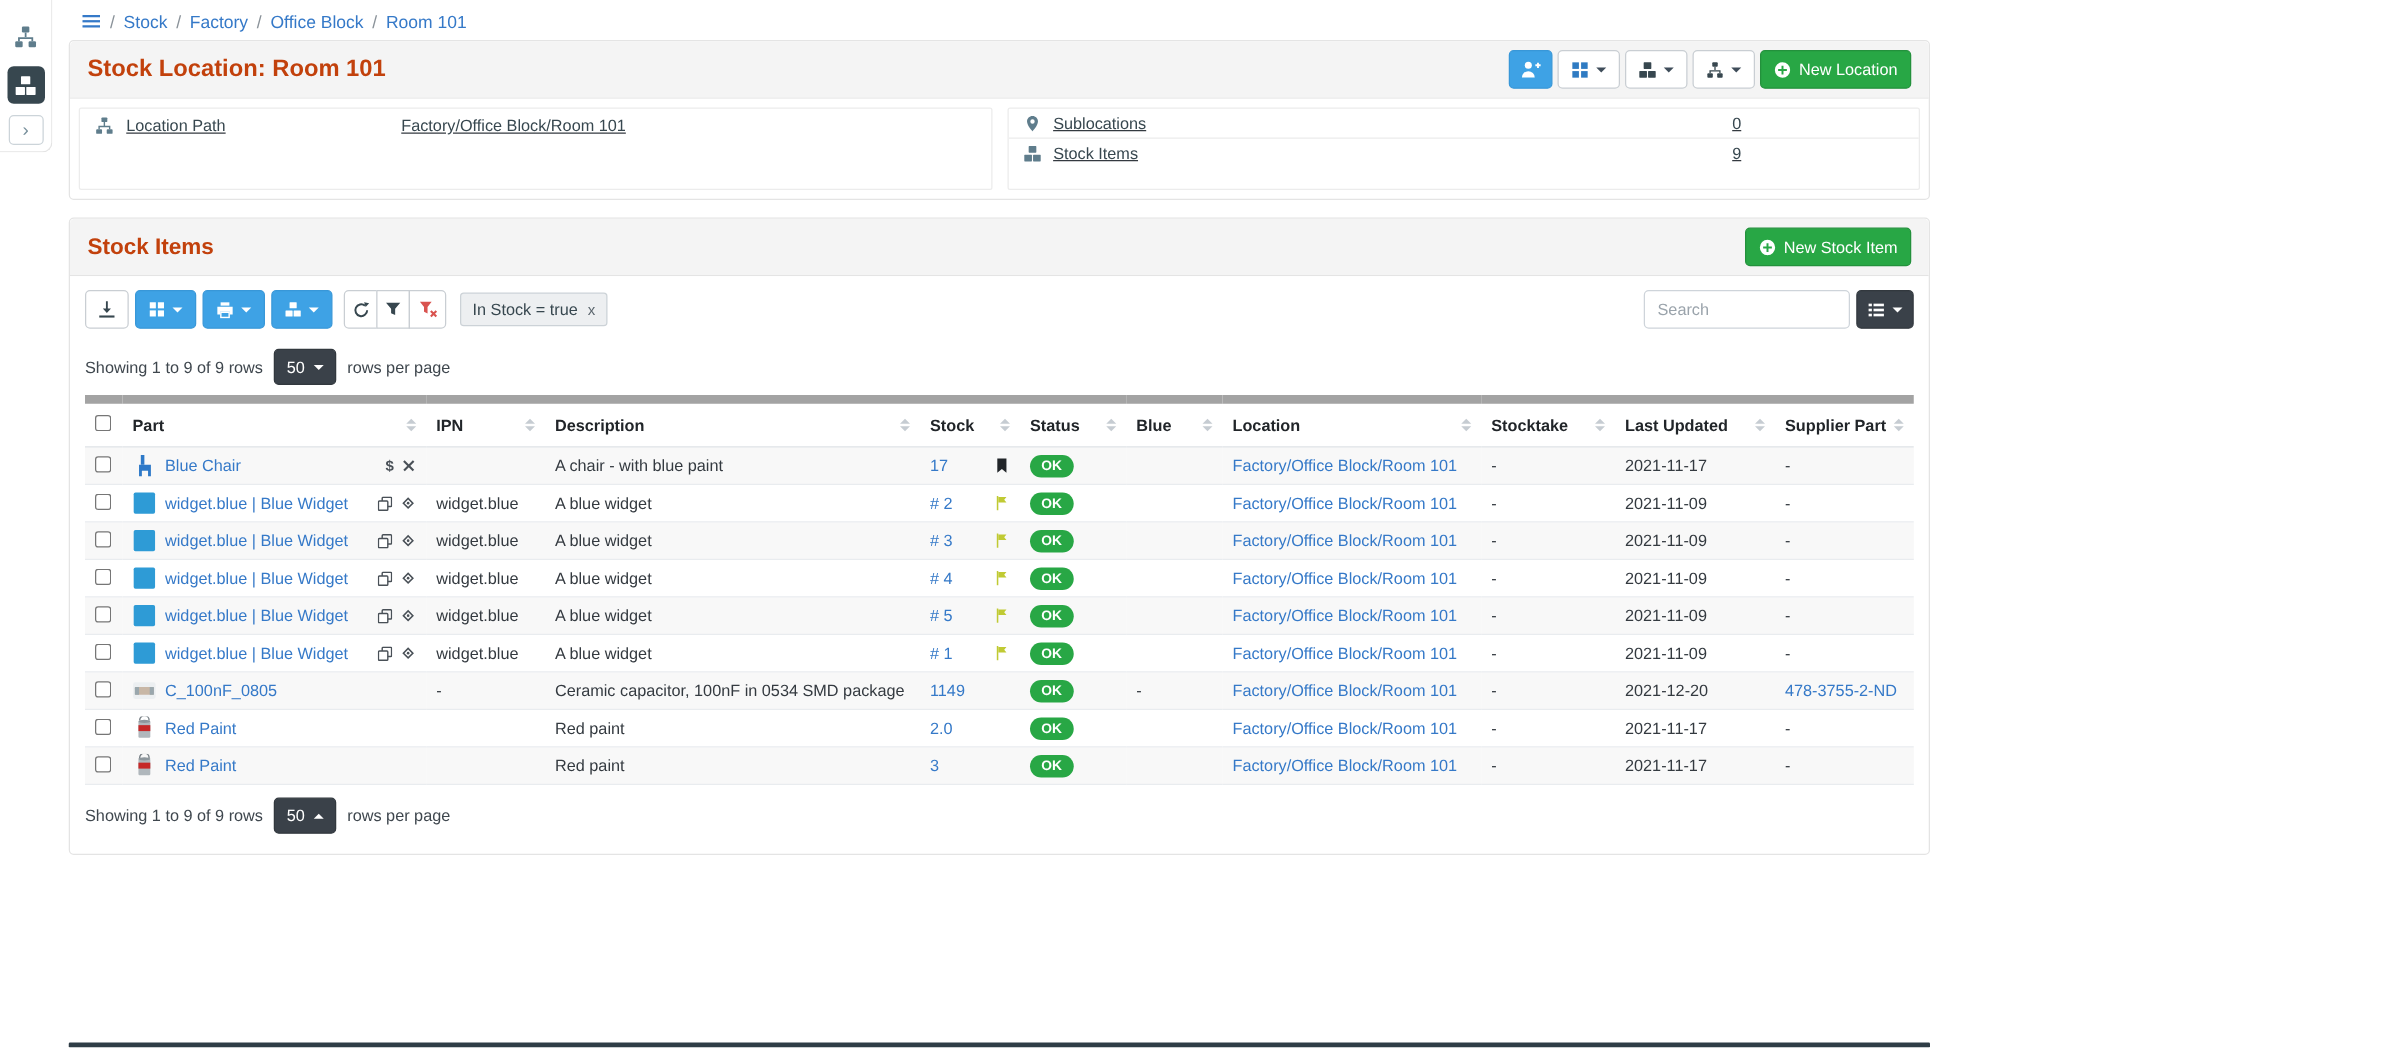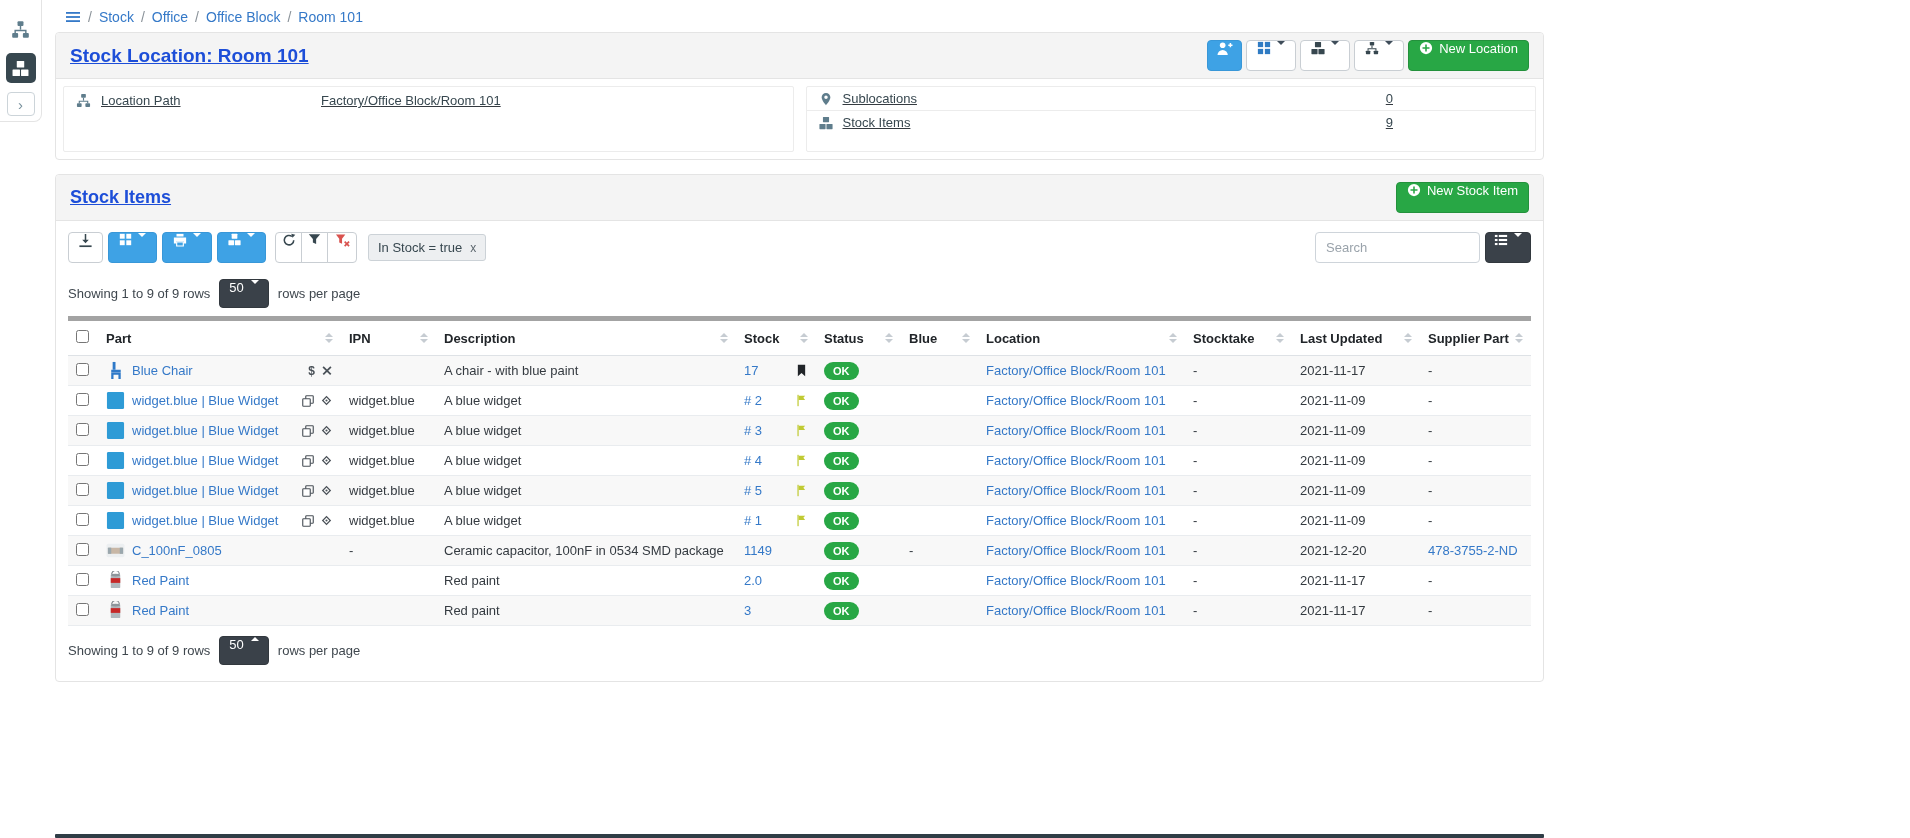--- a/index.html
+++ b/index.html
@@ -14,26 +14,26 @@
   .sb-expand { width:28px; height:24px; border:1px solid #ccd4d9; border-radius:4px; color:#78909c; display:flex; align-items:center; justify-content:center; font-size:15px; cursor:pointer; }
 
   
   .main { width:1502px; padding-left:13px; display:flex; flex-direction:column; height:838px; }
   .crumb-row { display:flex; align-items:center; gap:7px; padding:9px 2px 7px 10px; font-size:14px; }
   .crumb-sep { color:#8a9299; }
   .burger { color:#3579c8; display:flex; cursor:pointer; }
 
   .panel { border:1px solid #e4e4e4; border-radius:4px; background:#fff; }
   .panel-head { background:#f4f4f4; border-bottom:1px solid #e4e4e4; border-radius:4px 4px 0 0; padding:7px 14px; display:flex; align-items:center; justify-content:space-between; min-height:38px; }
-  .panel-title { font-size:19px; font-weight:600; color:#1d4ed8;text-decoration:underline; }
+  .panel-title { font-size:19px; font-weight:600; color:#c2410c; }
 
   .hdr-actions { display:flex; align-items:center; gap:4px; }
 
   
-  .btn { display:inline-flex; gap:6px; height:31px; padding:0 10px; border-radius:4px; border:1px solid #c9ced3; background:#fff; font-size:13px; color:#3f4d5a; cursor:pointer; font-family:inherit; }
+  .btn { display:inline-flex; align-items:center; gap:6px; height:31px; padding:0 10px; border-radius:4px; border:1px solid #c9ced3; background:#fff; font-size:13px; color:#3f4d5a; cursor:pointer; font-family:inherit; }
   .btn svg { display:block; }
   .btn-sq { width:35px; padding:0; justify-content:center; }
   .btn-blue { background:#3ea2e5; border-color:#3897d8; color:#fff; }
   .btn-green { background:#28a745; border-color:#23913c; color:#fff; }
   .btn-dark { background:#3a4149; border-color:#32383e; color:#fff; }
   .btn-group { display:inline-flex; }
   .btn-group .btn { border-radius:0; margin-left:-1px; }
   .btn-group .btn:first-child { border-radius:4px 0 0 4px; margin-left:0; }
   .btn-group .btn:last-child { border-radius:0 4px 4px 0; }
   .caret { width:0; height:0; border-left:4px solid transparent; border-right:4px solid transparent; border-top:4px solid currentColor; }
@@ -59,21 +59,21 @@
   .spacer { margin-left:auto; }
   .search-input { width:165px; height:31px; border:1px solid #ced4da; border-radius:4px; padding:0 10px; font-size:13px; color:#495057; font-family:inherit; }
   .search-input::placeholder { color:#9aa3ab; }
 
   .pag-row { display:flex; align-items:center; gap:9px; padding:8px 12px; color:#3f474e; }
   .pag-row.bottom { padding:10px 12px 16px; }
   .btn-pgsize { height:29px; padding:0 9px; gap:7px; }
 
   .table-wrap { padding:0 12px; }
   table { width:100%; border-collapse:collapse; }
-  thead th { border-top:5px solid #a3a3a3; border-bottom:1px solid #dee2e6; padding:9px 8px; text-align:left; font-size:13px; color:#212529; }
+  thead th { border-top:7px solid #a3a3a3; border-bottom:1px solid #dee2e6; padding:9px 8px; text-align:left; font-size:13px; color:#212529; }
   .th-inner { display:flex; align-items:center; justify-content:space-between; gap:4px; }
   .sort { display:inline-flex; flex-direction:column; gap:2px; cursor:pointer; }
   .sort i { display:block; width:0; height:0; border-left:4px solid transparent; border-right:4px solid transparent; }
   .sort .s-up { border-bottom:4px solid #c6ccd2; }
   .sort .s-dn { border-top:4px solid #c6ccd2; }
   tbody td { padding:5px 8px; border-bottom:1px solid #e9ecef; height:30px; vertical-align:middle; color:#343a40; }
   tbody tr.striped { background:#f8f8f8; }
   .c-check { width:30px; }
   .c-part { width:243px; }
   .c-ipn { width:95px; }
@@ -225,21 +225,21 @@
 
     <div class="crumb-row">
       <span class="burger">
           <svg width="16" height="16">
             <use href="#i-burger"></use>
           </svg>
         </span>
       <span class="crumb-sep">/</span>
       <a href="#">Stock</a>
       <span class="crumb-sep">/</span>
-      <a href="#">Office</a>
+      <a href="#">Factory</a>
       <span class="crumb-sep">/</span>
       <a href="#">Office Block</a>
       <span class="crumb-sep">/</span>
       <a href="#">Room 101</a>
     </div>
 
     <section class="panel">
       <div class="panel-head">
         <div class="panel-title">Stock Location: Room 101</div>
         <div class="hdr-actions">

